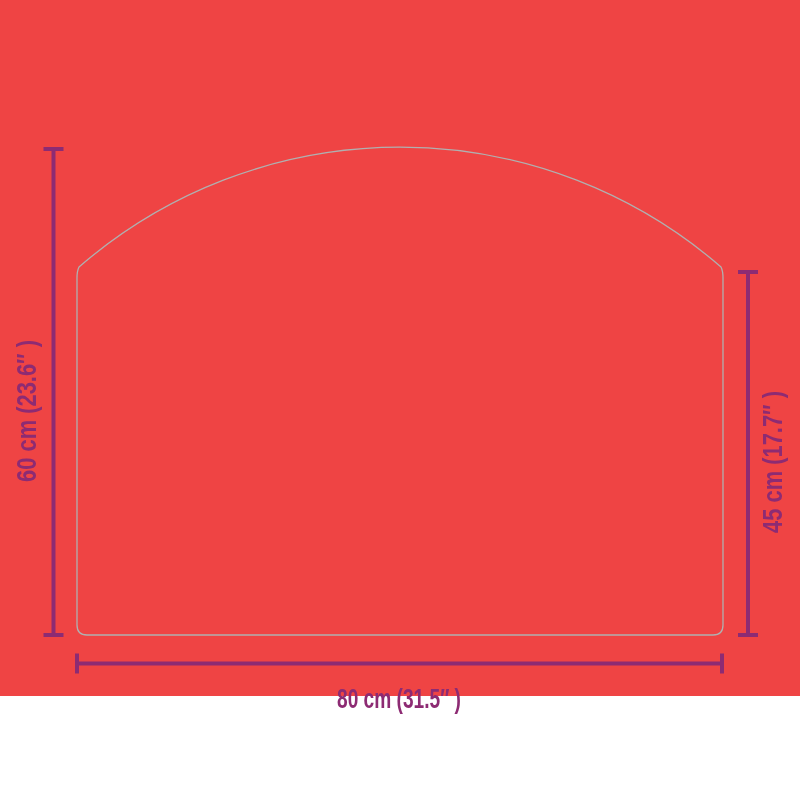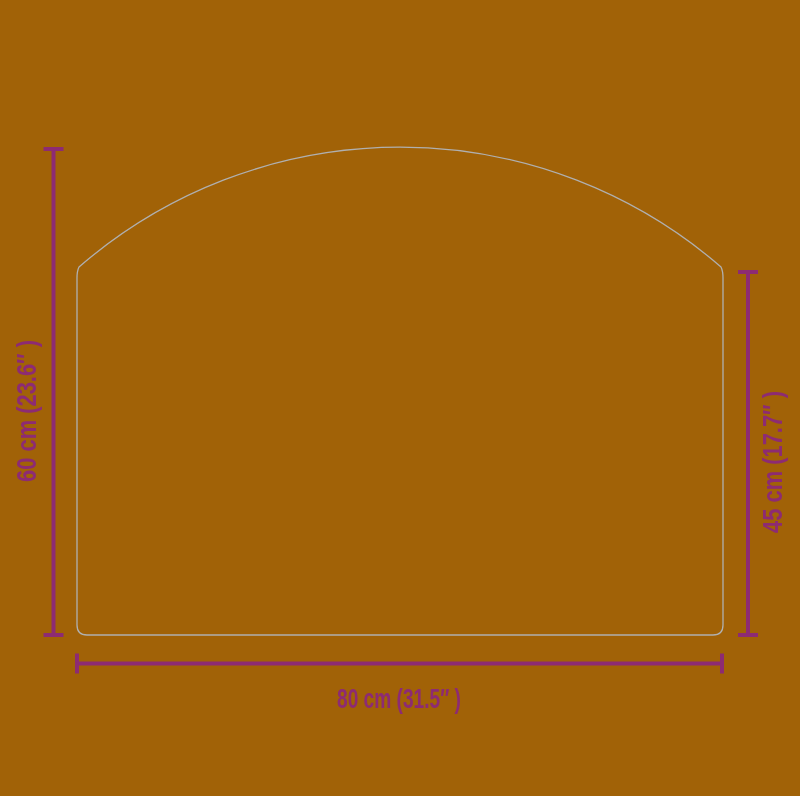--- a/index.html
+++ b/index.html
@@ -7,22 +7,22 @@
     padding: 0;
     width: 800px;
     height: 800px;
     background: #ffffff;
     overflow: hidden;
     font-family: "Liberation Sans", sans-serif;
   }
   .canvas {
     position: relative;
     width: 800px;
-    height: 796px;
-    background: #a16207;
+    height: 696px;
+    background: #ef4444;
   }
   svg {
     display: block;
   }
   .dim-label {
     font-family: "Liberation Sans", sans-serif;
     font-weight: bold;
     font-size: 28px;
   }
 </style>

